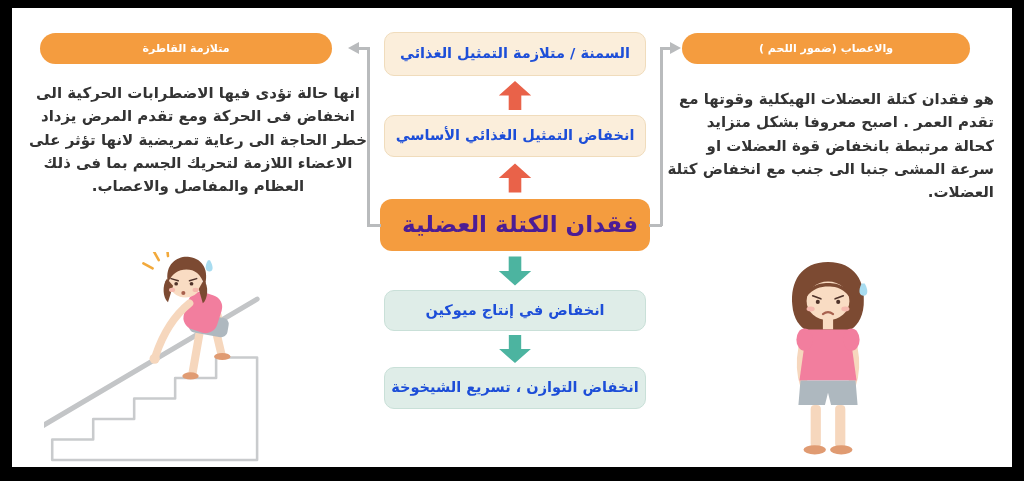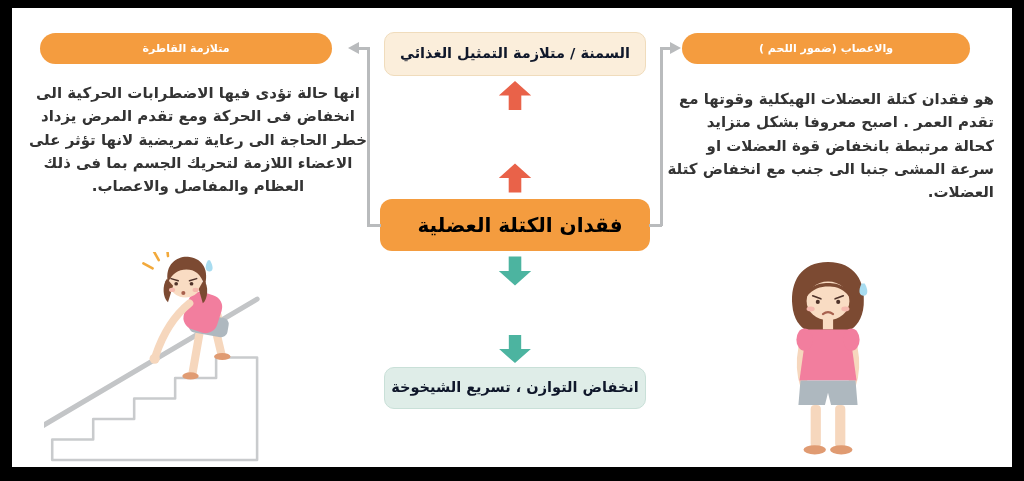--- a/index.html
+++ b/index.html
@@ -32,31 +32,31 @@
     color:var(--text-dark,#333); text-align:center; line-height:1.55;
     direction:rtl;
   }
   .para-right { left:652px; top:80px; width:330px;text-align:right; }
   .para-left  { left:16px;  top:74px; width:340px; }
 
   
   .box {
     position:absolute; left:372px; width:262px;
     display:flex; align-items:center; justify-content:center;
-    font-weight:bold; color:#0f172a; font-size:14.5px;
+    font-weight:bold; color:#1d4ed8; font-size:14.5px;
     border-radius:10px; text-align:center; direction:rtl; line-height:1.2;
   }
   .cream { background:var(--cream,#FBEEDB); border:1px solid var(--cream-border,#F0DCBC); }
   .teal  { background:var(--teal-box,#DFEDE8); border:1px solid var(--teal-box-border,#C9E0D8); }
   .box-obesity    { top:24px;  height:44px; }
   .box-metabolism { top:107px; height:42px; }
   .box-muscle {
     left:368px; width:270px; top:191px; height:52px;
     background:var(--orange,#F49C3F); border:none;
-    color:#000000; font-size:20px; border-radius:12px;padding-left:10px;
+    color:#4c1d95; font-size:23px; border-radius:12px;padding-left:10px;
   }
   .box-myokine { top:282px; height:41px; }
   .box-balance { top:359px; height:42px;border-radius:10px; }
 
   
   .flow-arrow { position:absolute; left:485px; width:36px; }
   .flow-arrow.up   path { fill:var(--red-arrow,#E96249); }
   .flow-arrow.down path { fill:var(--teal-arrow,#4CB4A0); }
   .arrow-1 { top:71px;  height:33px; }
   .arrow-2 { top:152px; height:36px; }
@@ -93,31 +93,33 @@
 
   <div class="para para-right">هو فقدان كتلة العضلات الهيكلية وقوتها مع تقدم العمر . اصبح معروفا بشكل متزايد كحالة مرتبطة بانخفاض قوة العضلات او سرعة المشى جنبا الى جنب مع انخفاض كتلة العضلات.</div>
   <div class="para para-left">انها حالة تؤدى فيها الاضطرابات الحركية الى انخفاض فى الحركة ومع تقدم المرض يزداد خطر الحاجة الى رعاية تمريضية لانها تؤثر على الاعضاء اللازمة لتحريك الجسم بما فى ذلك العظام والمفاصل والاعصاب.</div>
 
   <div class="box cream box-obesity">السمنة / متلازمة التمثيل الغذائي</div>
 
   <svg class="flow-arrow up arrow-1" viewBox="0 0 40 34" aria-hidden="true">
     <path d="M20 1 L38 17 L27 17 L27 33 L13 33 L13 17 L2 17 Z"></path>
   </svg>
 
+  <div class="box cream box-metabolism">انخفاض التمثيل الغذائي الأساسي</div>
 
   <svg class="flow-arrow up arrow-2" viewBox="0 0 40 34" aria-hidden="true">
     <path d="M20 1 L38 17 L27 17 L27 33 L13 33 L13 17 L2 17 Z"></path>
   </svg>
 
   <div class="box box-muscle">فقدان الكتلة العضلية</div>
 
   <svg class="flow-arrow down arrow-3" viewBox="0 0 40 34" aria-hidden="true">
     <path d="M20 33 L2 17 L13 17 L13 1 L27 1 L27 17 L38 17 Z"></path>
   </svg>
 
+  <div class="box teal box-myokine">انخفاض في إنتاج ميوكين</div>
 
   <svg class="flow-arrow down arrow-4" viewBox="0 0 40 34" aria-hidden="true">
     <path d="M20 33 L2 17 L13 17 L13 1 L27 1 L27 17 L38 17 Z"></path>
   </svg>
 
   <div class="box teal box-balance">انخفاض التوازن ، تسريع الشيخوخة</div>
 
   <div class="conn conn-r-v"></div>
   <div class="conn conn-r-h"></div>
   <div class="conn conn-r-th"></div>

